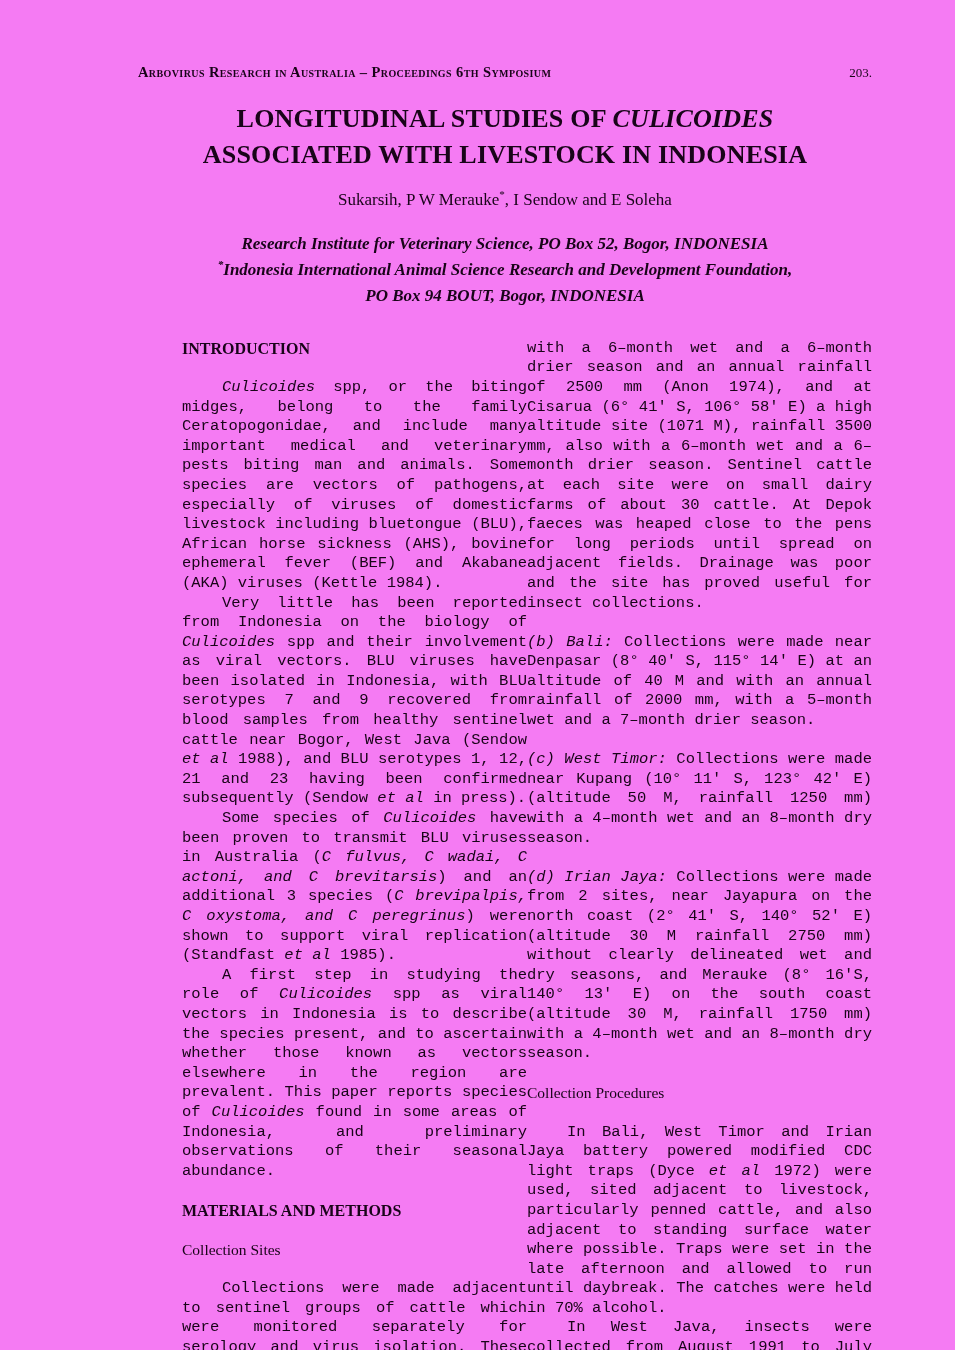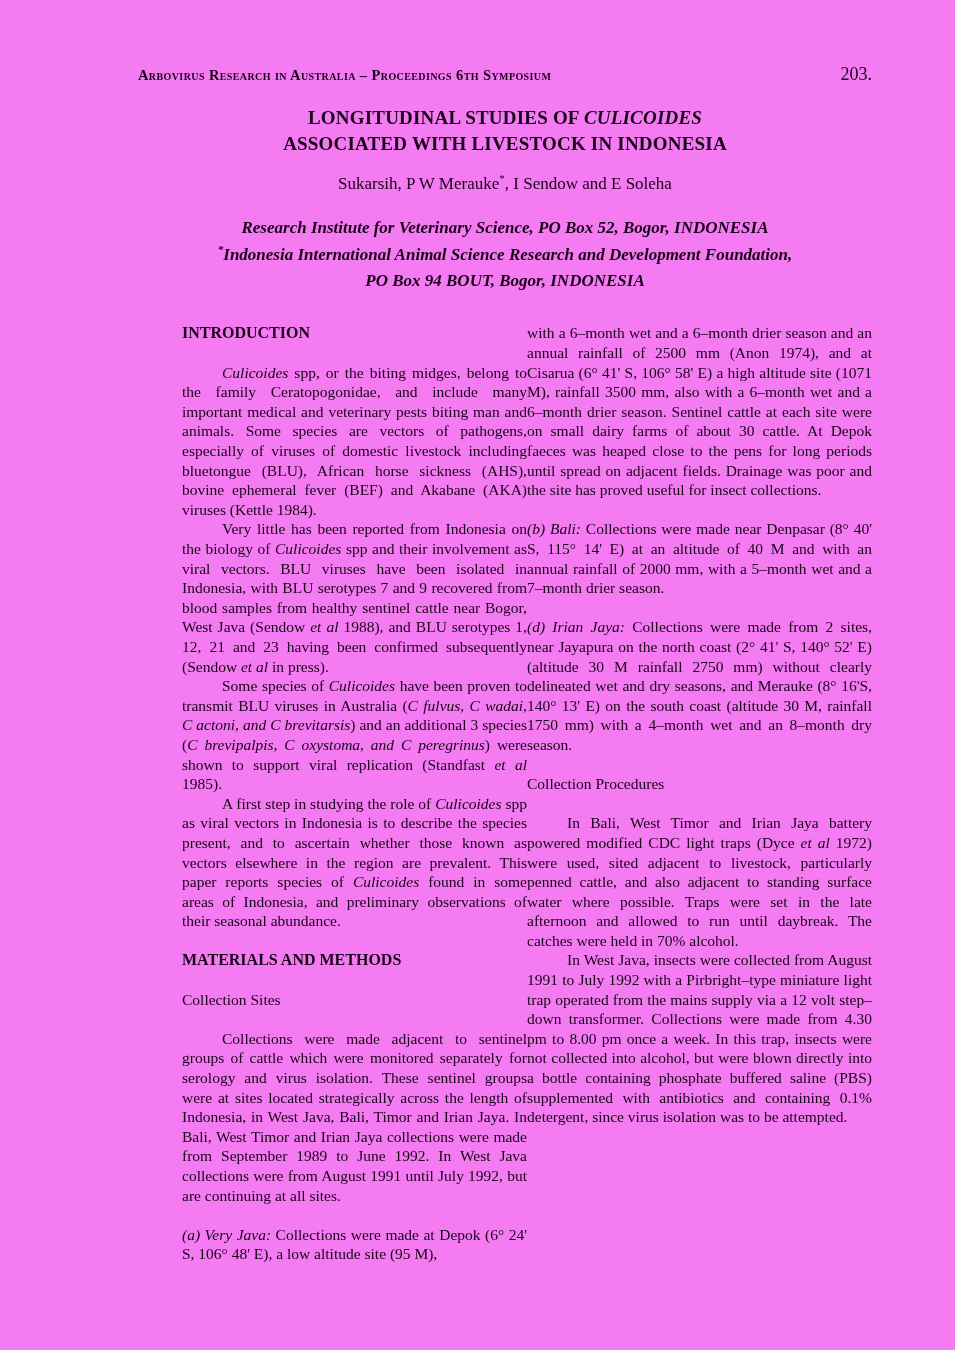--- a/index.html
+++ b/index.html
@@ -17,25 +17,25 @@
   }
   .hdr{
     display:flex;justify-content:space-between;align-items:baseline;
   }
   .journal{
     font-variant:small-caps;
     font-weight:bold;
     font-size:14.5px;
     letter-spacing:.4px;
   }
-  .pageno{font-size:18px;}
+  .pageno{font-size:13px;}
   .title{
     text-align:center;
     font-weight:bold;
-    font-size:19px;
+    font-size:26px;
     line-height:1.38;
     margin-top:20px;
     letter-spacing:.2px;
   }
   .authors{
     text-align:center;
     font-size:17px;
     margin-top:17px;
   }
   .affil{
@@ -50,21 +50,21 @@
     display:flex;
     margin-top:29px;
     margin-left:44px;
   }
   .col{
     width:350px;
     font-size:15.5px;
     line-height:19.6px;
     text-align:justify;
   }
-  .col .p{margin:0;}
+  .col .p{margin:0;font-family:Liberation Mono, monospace;}
   .col .p.indent{text-indent:40px;}
   .col .gap{margin-top:19.6px;}
   .col .h1{font-weight:bold;margin:19.6px 0;font-size:16px;}
   .col .h1:first-child{margin-top:0;}
   .col .h2{font-weight:normal;margin:19.6px 0;font-size:15.5px;}
   .it{font-style:italic;}
   sup{font-size:.65em;line-height:0;}
 </style>
 </head>
 <body style="background: rgb(245, 123, 243); color: rgb(25, 4, 25);">
@@ -97,20 +97,21 @@
         <div class="p indent"><span>Some species of </span><span class="it">Culicoides</span><span> have been proven to transmit BLU viruses in Australia (</span><span class="it">C fulvus, C wadai, C actoni, and C brevitarsis</span><span>) and an additional 3 species (</span><span class="it">C brevipalpis, C oxystoma, and C peregrinus</span><span>) were shown to support viral replication (Standfast </span><span class="it">et al</span><span> 1985).</span></div>
         <div class="p indent"><span>A first step in studying the role of </span><span class="it">Culicoides</span><span> spp as viral vectors in Indonesia is to describe the species present, and to ascertain whether those known as vectors elsewhere in the region are prevalent.  This paper reports species of </span><span class="it">Culicoides</span><span> found in some areas of Indonesia, and preliminary observations of their seasonal abundance.</span></div>
         <div class="h1"><span>MATERIALS AND METHODS</span></div>
         <div class="h2"><span>Collection Sites</span></div>
         <div class="p indent"><span>Collections were made adjacent to sentinel groups of cattle which were monitored separately for serology and virus isolation.  These sentinel groups were at sites located strategically across the length of Indonesia, in West Java, Bali, Timor and Irian Jaya.  In Bali, West Timor and Irian Jaya collections were made from September 1989 to June 1992.  In West Java collections were from August 1991 until July 1992, but are continuing at all sites.</span></div>
         <div class="p gap"><span class="it">(a) Very Java:</span><span>  Collections were made at Depok (6° 24' S, 106° 48' E), a low altitude site (95 M),</span></div>
       </div>
     <div class="col">
         <div class="p"><span>with a 6–month wet and a 6–month drier season and an annual rainfall of 2500 mm (Anon 1974), and at Cisarua (6° 41' S, 106° 58' E) a high altitude site (1071 M), rainfall 3500 mm, also with a 6–month wet and a 6–month drier season.  Sentinel cattle at each site were on small dairy farms of about 30 cattle.  At Depok faeces was heaped close to the pens for long periods until spread on adjacent fields.  Drainage was poor and the site has proved useful for insect collections.</span></div>
         <div class="p gap"><span class="it">(b) Bali:</span><span>  Collections were made near Denpasar (8° 40' S, 115° 14' E) at an altitude of 40 M and with an annual rainfall of 2000 mm, with a 5–month wet and a 7–month drier season.</span></div>
+        <div class="p gap"><span class="it">(c) West Timor:</span><span>  Collections were made near Kupang (10° 11' S, 123° 42' E) (altitude 50 M, rainfall 1250 mm) with a 4–month wet and an 8–month dry season.</span></div>
         <div class="p gap"><span class="it">(d) Irian Jaya:</span><span>  Collections were made from 2 sites, near Jayapura on the north coast (2° 41' S, 140° 52' E) (altitude 30 M rainfall 2750 mm) without clearly delineated wet and dry seasons, and Merauke (8° 16'S, 140° 13' E) on the south coast (altitude 30 M, rainfall 1750 mm) with a 4–month wet and an 8–month dry season.</span></div>
         <div class="h2"><span>Collection Procedures</span></div>
         <div class="p indent"><span>In Bali, West Timor and Irian Jaya battery powered modified CDC light traps (Dyce </span><span class="it">et al</span><span> 1972) were used, sited adjacent to livestock, particularly penned cattle, and also adjacent to standing surface water where possible.  Traps were set in the late afternoon and allowed to run until daybreak.  The catches were held in 70% alcohol.</span></div>
         <div class="p indent"><span>In West Java, insects were collected from August 1991 to July 1992 with a Pirbright–type miniature light trap operated from the mains supply via a 12 volt step–down transformer.  Collections were made from 4.30 pm to 8.00 pm once a week.  In this trap, insects were not collected into alcohol, but were blown directly into a bottle containing phosphate buffered saline (PBS) supplemented with antibiotics and containing 0.1% detergent, since virus isolation was to be attempted.</span></div>
       </div>
   </div>
 
 </div>
 
 </body></html>

